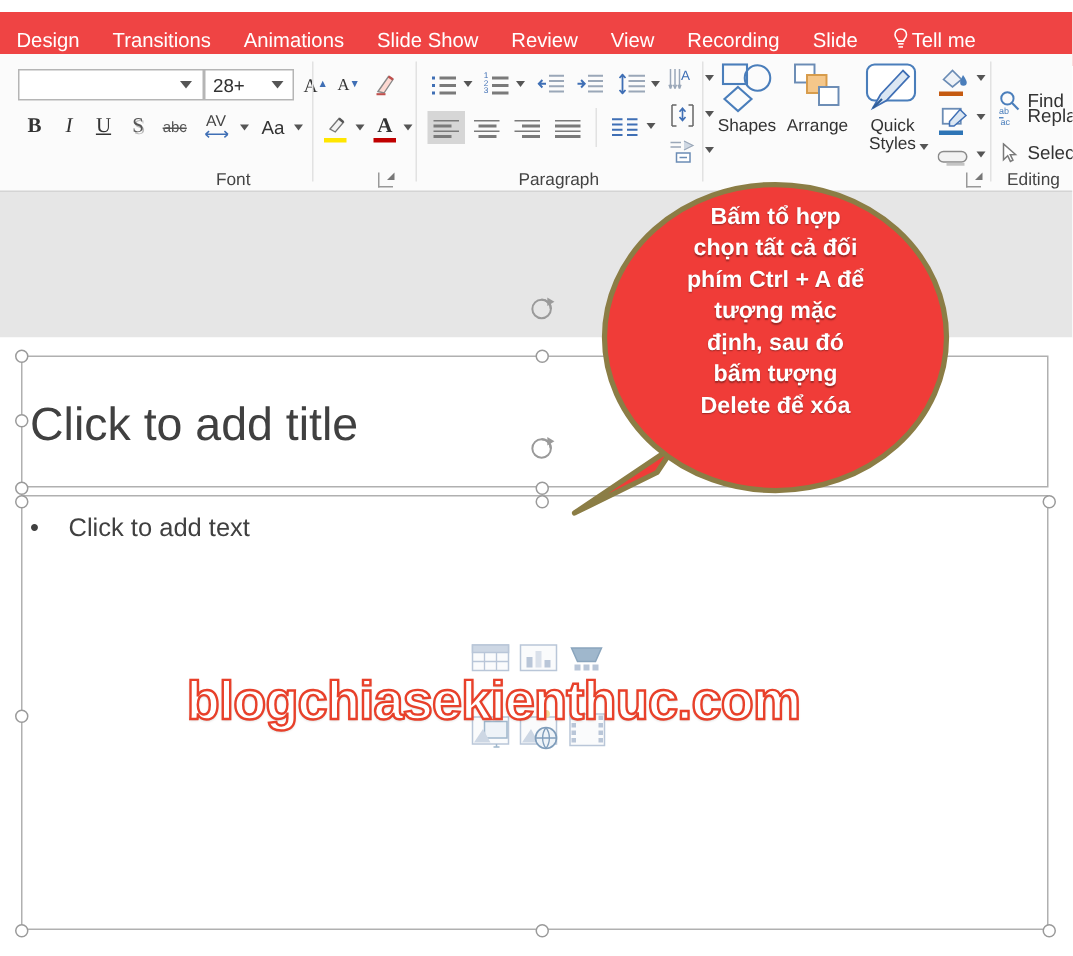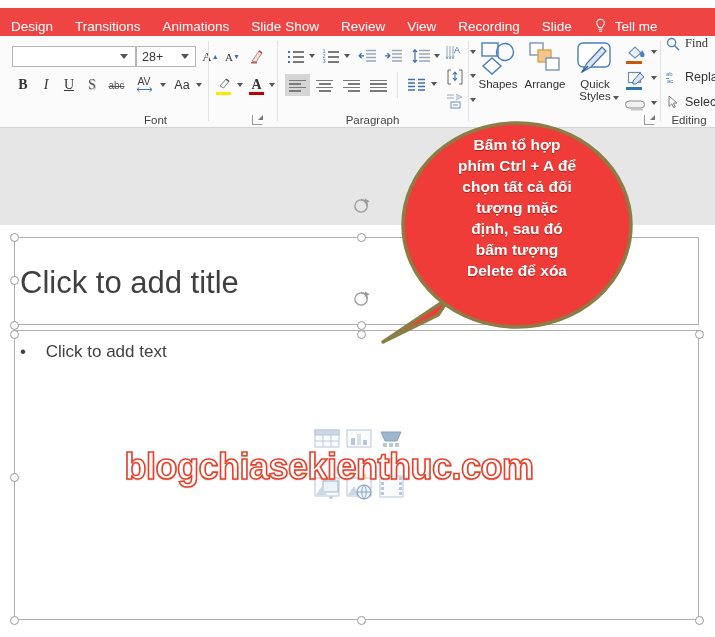--- a/index.html
+++ b/index.html
@@ -18,21 +18,21 @@
     background: #ef4444;
     display: flex; align-items: center;
   }
   .tab {
     height: 36px; display: flex; align-items: center;
     padding: 0 11px;
     color: #ffffff; font-size: 13.5px; white-space: nowrap;
     cursor: default;
   }
   .tab.active { background: #b7472a; }
-  .tellme-wrap { display: flex; align-items: center; padding-left: 10px; gap: 7px; }
+  .tellme-wrap { display: flex; align-items: center; padding-left: 10px; }
   .bulb { width: 15px; height: 16px; flex: none; }
   .tellme-text { color: #fff; font-size: 13.5px; }
 
   
   .ribbon {
     position: absolute; left: 0; top: 36px; width: 715px; height: 92px;
     background: #fbfbfb;
     border-bottom: 1px solid #d4d4d4;
   }
   .rgroup { position: absolute; top: 0; height: 92px; }
@@ -443,21 +443,21 @@
         </svg>
       </div>
       <span class="caret caret-sm" style="position:absolute; left:179px; top:65px;"></span>
 
       <div class="dlauncher" style="left:172px;"></div>
     </div>
 
     <div class="gsep" style="left:660px;"></div>
 
     <div class="rgroup" style="left:663px; width:52px;">
-      <div class="editrow" style="left:3px; top:0;font-family:Liberation Serif, serif;">
+      <div class="editrow" style="left:3px; top:24px;">
         <svg width="14" height="14" viewBox="0 0 14 14">
           <circle cx="5.6" cy="5.6" r="4.1" fill="none" stroke="#4a7ebb" stroke-width="1.3"></circle>
           <path d="M8.7 8.7 L13 13" stroke="#4a7ebb" stroke-width="1.5"></path>
         </svg>
         <span>Find</span>
       </div>
       <div class="editrow" style="left:3px; top:34px;">
         <svg width="14" height="14" viewBox="0 0 14 14">
           <text x="0" y="6" font-size="6" fill="#4a7ebb" font-family="Liberation Sans, sans-serif">ab</text>
           <text x="1" y="13" font-size="6" fill="#4a7ebb" font-family="Liberation Sans, sans-serif">ac</text>
@@ -569,21 +569,21 @@
     <path d="M8.5 4 A6.5 6.5 0 0 1 15 10.5" fill="none" stroke="#9a9a9a" stroke-width="1.6"></path>
     <path d="M12.5 2.5 L17.5 5.5 L12.5 8.5 Z" fill="#9a9a9a"></path>
   </svg>
 
   <svg class="callout-svg" width="262" height="230" viewBox="0 0 262 230">
     <path d="M60 195 L5 222 L72 177 Z" fill="#f03c38" stroke="#8b7d45" stroke-width="3.5" stroke-linejoin="round"></path>
     <ellipse cx="139" cy="105" rx="114" ry="102" fill="#f03c38" stroke="#8b7d45" stroke-width="3.5"></ellipse>
   </svg>
   <div class="callout-text">
     <div>Bấm tổ hợp</div>
+    <div>chọn tất cả đối</div>
     <div>phím Ctrl + A để</div>
-    <div>chọn tất cả đối</div>
     <div>tượng mặc</div>
     <div>định, sau đó</div>
     <div>bấm tượng</div>
     <div>Delete để xóa</div>
   </div>
 
 </div>
 
 </body></html>

